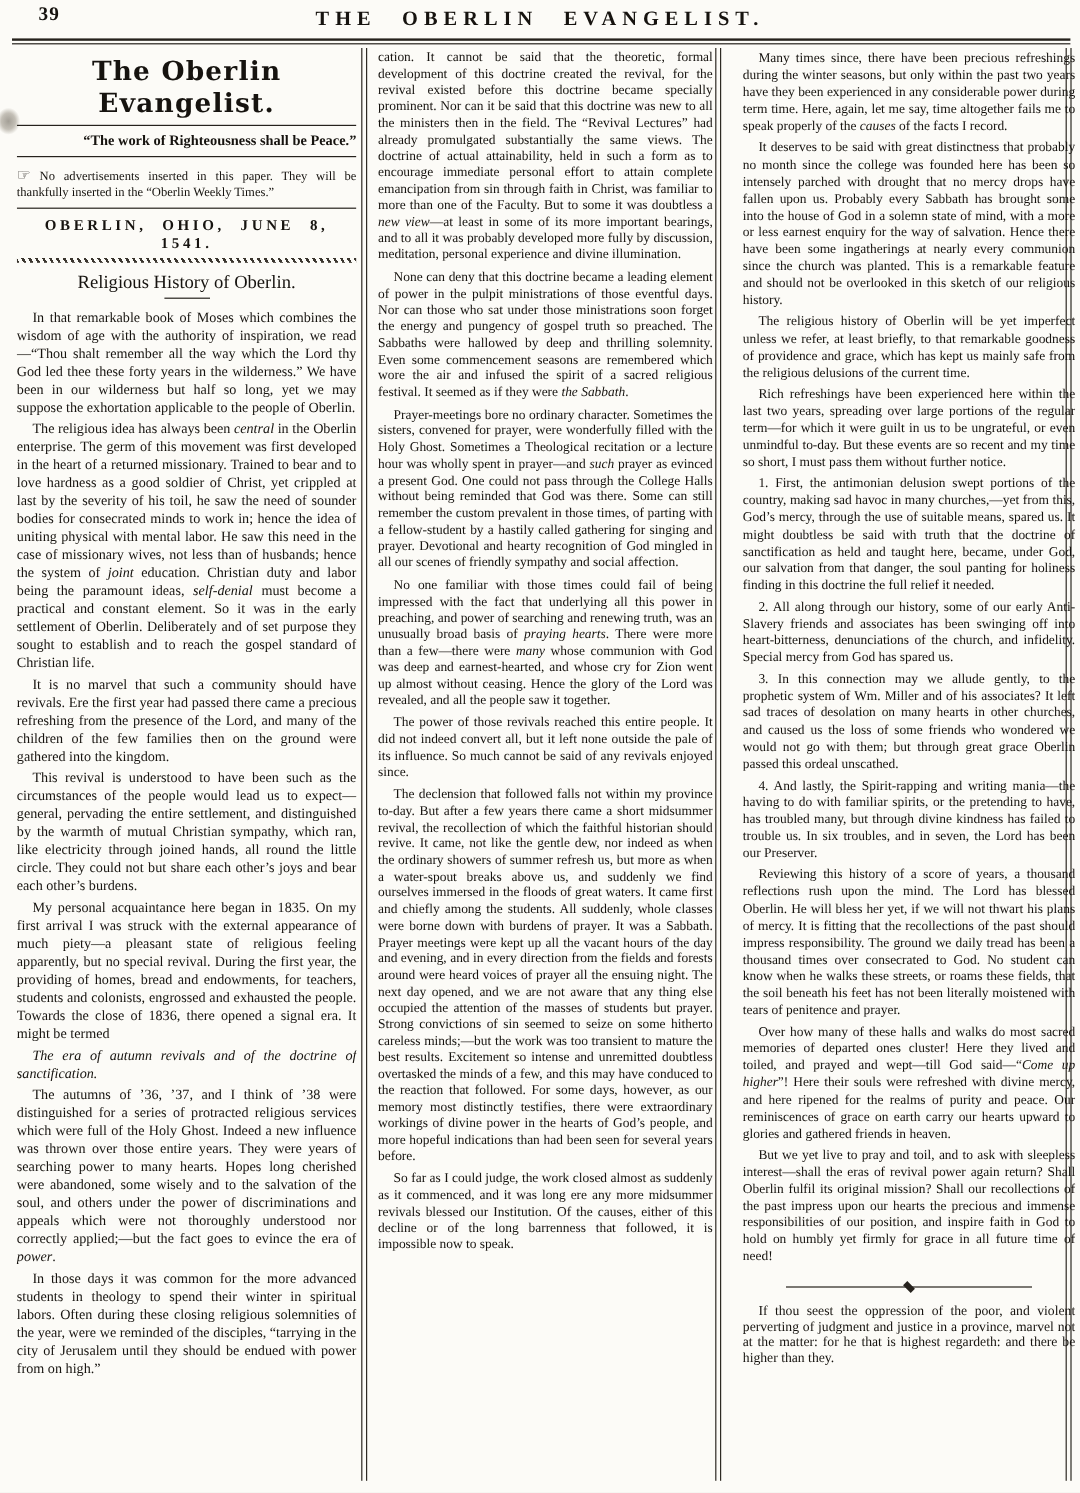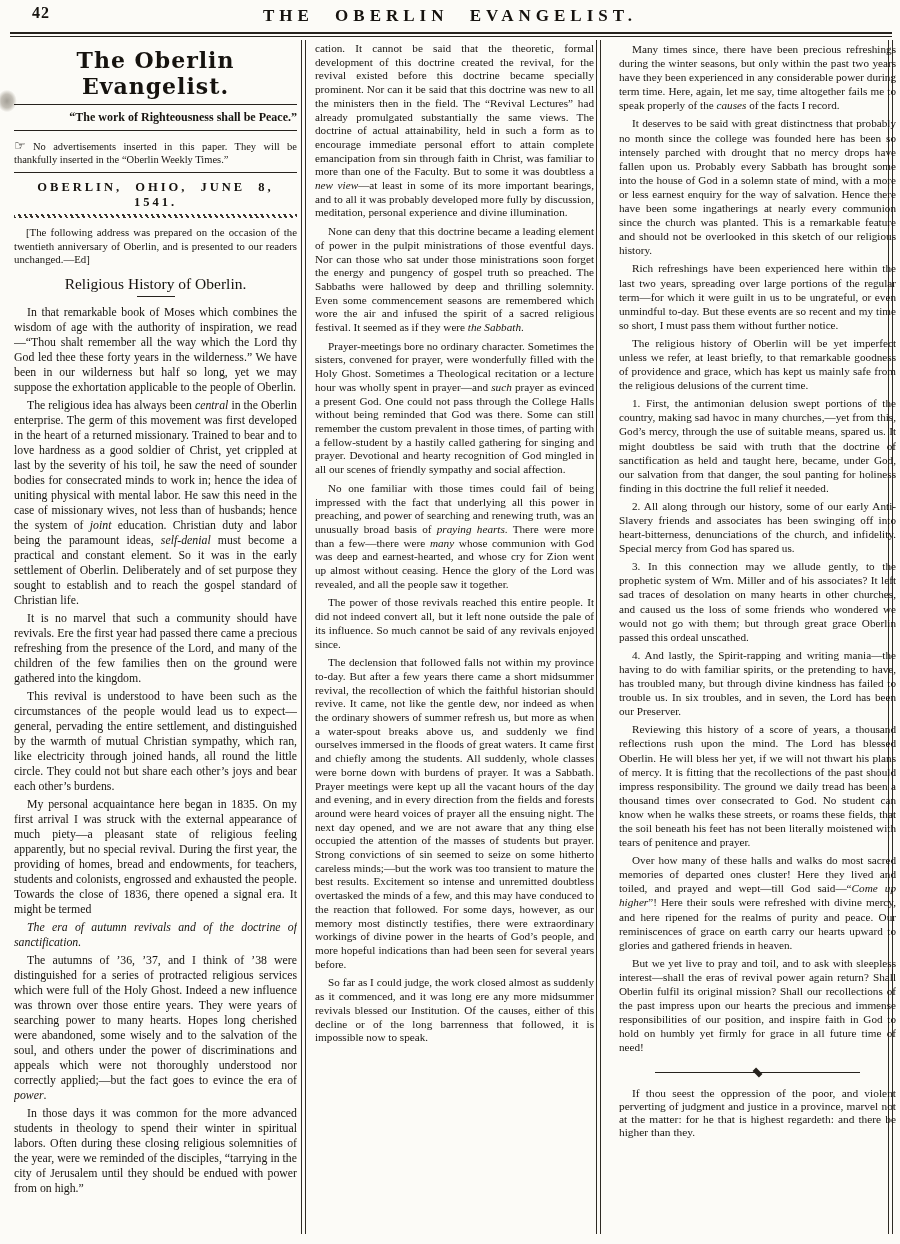--- a/index.html
+++ b/index.html
@@ -52,39 +52,38 @@
   .ornament .line { flex:1; border-top:1.5px solid #26221d; }
   .ornament .diamond { width:9px; height:9px; background:#26221d; transform:rotate(45deg) scaleY(.55); margin:0 -2px; }
   
   .footer-para { font-size:11.4px; line-height:12.8px; text-align:justify; text-indent:13px; margin:2px 0 0; }
 </style>
 </head>
 <body>
 
 <div class="page">
 
-  <div class="page-num">42</div>
+  <div class="page-num">39</div>
   <div class="paper-title">THE OBERLIN EVANGELIST.</div>
   <div class="header-rule"></div>
   <div class="ink-smudge"></div>
 
   <div class="vdiv d1"></div>
   <div class="vdiv d2"></div>
   <div class="vdiv d3"></div>
 
   <div class="col col-left">
     <div class="masthead-title">The Oberlin Evangelist.</div>
     <div class="rule"></div>
     <div class="motto">“The work of Righteousness shall be Peace.”</div>
     <div class="rule thin"></div>
     <div class="notice"><span class="hand">☞</span> <span>No advertisements inserted in this paper.  They will be thankfully inserted in the “Oberlin Weekly Times.”</span></div>
     <div class="rule thin"></div>
     <div class="dateline">OBERLIN, OHIO, JUNE 8, 1541.</div>
     <div class="wavy"></div>
-    <div class="editor-note">[The following address was prepared on the occasion of the twentieth anniversary of Oberlin, and is presented to our readers unchanged.—Ed]</div>
     <div class="article-heading">Religious History of Oberlin.</div>
     <div class="heading-rule"></div>
     <div>
         <p class="para">In that remarkable book of Moses which combines the wisdom of age with the authority of inspiration, we read—“Thou shalt remember all the way which the Lord thy God led thee these forty years in the wilderness.”  We have been in our wilderness but half so long, yet we may suppose the exhortation applicable to the people of Oberlin.</p>
         <p class="para">The religious idea has always been <em>central</em> in the Oberlin enterprise.  The germ of this movement was first developed in the heart of a returned missionary. Trained to bear and to love hardness as a good soldier of Christ, yet crippled at last by the severity of his toil, he saw the need of sounder bodies for consecrated minds to work in; hence the idea of uniting physical with mental labor.  He saw this need in the case of missionary wives, not less than of husbands; hence the system of <em>joint</em> education.  Christian duty and labor being the paramount ideas, <em>self-denial</em> must become a practical and constant element.  So it was in the early settlement of Oberlin. Deliberately and of set purpose they sought to establish and to reach the gospel standard of Christian life.</p>
         <p class="para">It is no marvel that such a community should have revivals.  Ere the first year had passed there came a precious refreshing from the presence of the Lord, and many of the children of the few families then on the ground were gathered into the kingdom.</p>
         <p class="para">This revival is understood to have been such as the circumstances of the people would lead us to expect—general, pervading the entire settlement, and distinguished by the warmth of mutual Christian sympathy, which ran, like electricity through joined hands, all round the little circle.  They could not but share each other’s joys and bear each other’s burdens.</p>
         <p class="para">My personal acquaintance here began in 1835.  On my first arrival I was struck with the external appearance of much piety—a pleasant state of religious feeling apparently, but no special revival.  During the first year, the providing of homes, bread and endowments, for teachers, students and colonists, engrossed and exhausted the people.  Towards the close of 1836, there opened a signal era.  It might be termed</p>
         <p class="para allitalic">The era of autumn revivals and of the doctrine of sanctification.</p>
         <p class="para">The autumns of ’36, ’37, and I think of ’38 were distinguished for a series of protracted religious services which were full of the Holy Ghost.  Indeed a new influence was thrown over those entire years.  They were years of searching power to many hearts.  Hopes long cherished were abandoned, some wisely and to the salvation of the soul, and others under the power of discriminations and appeals which were not thoroughly understood nor correctly applied;—but the fact goes to evince the era of <em>power</em>.</p>
@@ -101,22 +100,22 @@
         <p class="para">The power of those revivals reached this entire people. It did not indeed convert all, but it left none outside the pale of its influence.  So much cannot be said of any revivals enjoyed since.</p>
         <p class="para">The declension that followed falls not within my province to-day.  But after a few years there came a short midsummer revival, the recollection of which the faithful historian should revive.  It came, not like the gentle dew, nor indeed as when the ordinary showers of summer refresh us, but more as when a water-spout breaks above us, and suddenly we find ourselves immersed in the floods of great waters.   It came first and chiefly among the students.  All suddenly, whole classes were borne down with burdens of prayer.  It was a Sabbath. Prayer meetings were kept up all the vacant hours of the day and evening, and in every direction from the fields and forests around were heard voices of prayer all the ensuing night.  The next day opened, and we are not aware that any thing else occupied the attention of the masses of students but prayer.  Strong convictions of sin seemed to seize on some hitherto careless minds;—but the work was too transient to mature the best results. Excitement so intense and unremitted doubtless overtasked the minds of a few, and this may have conduced to the reaction that followed.  For some days, however, as our memory most distinctly testifies, there were extraordinary workings of divine power in the hearts of God’s people, and more hopeful indications than had been seen for several years before.</p>
         <p class="para">So far as I could judge, the work closed almost as suddenly as it commenced, and it was long ere any more midsummer revivals blessed our Institution.  Of the causes, either of this decline or of the long barrenness that followed, it is impossible now to speak.</p>
       </div>
   </div>
 
   <div class="col col-right">
     <div>
         <p class="para">Many times since, there have been precious refreshings during the winter seasons, but only within the past two years have they been experienced in any considerable power during term time.  Here, again, let me say, time altogether fails me to speak properly of the <em>causes</em> of the facts I record.</p>
         <p class="para">It deserves to be said with great distinctness that probably no month since the college was founded here has been so intensely parched with drought that no mercy drops have fallen upon us.  Probably every Sabbath has brought some into the house of God in a solemn state of mind, with a more or less earnest enquiry for the way of salvation.  Hence there have been some ingatherings at nearly every communion since the church was planted. This is a remarkable feature and should not be overlooked in this sketch of our religious history.</p>
+        <p class="para">The religious history of Oberlin will be yet imperfect unless we refer, at least briefly, to that remarkable goodness of providence and grace, which has kept us mainly safe from the religious delusions of the current time.</p>
         <p class="para">Rich refreshings have been experienced here within the last two years, spreading over large portions of the regular term—for which it were guilt in us to be ungrateful, or even unmindful to-day.  But these events are so recent and my time so short, I must pass them without further notice.</p>
-        <p class="para">The religious history of Oberlin will be yet imperfect unless we refer, at least briefly, to that remarkable goodness of providence and grace, which has kept us mainly safe from the religious delusions of the current time.</p>
         <p class="para">1. First, the antimonian delusion swept portions of the country, making sad havoc in many churches,—yet from this, God’s mercy, through the use of suitable means, spared us.  It might doubtless be said with truth that the doctrine of sanctification as held and taught here, became, under God, our salvation from that danger, the soul panting for holiness finding in this doctrine the full relief it needed.</p>
         <p class="para">2. All along through our history, some of our early Anti-Slavery friends and associates has been swinging off into heart-bitterness, denunciations of the church, and infidelity.  Special mercy from God has spared us.</p>
         <p class="para">3. In this connection may we allude gently, to the prophetic system of Wm. Miller and of his associates?  It left sad traces of desolation on many hearts in other churches, and caused us the loss of some friends who wondered we would not go with them; but through great grace Oberlin passed this ordeal unscathed.</p>
         <p class="para">4. And lastly, the Spirit-rapping and writing mania—the having to do with familiar spirits, or the pretending to have, has troubled many, but through divine kindness has failed to trouble us.  In six troubles, and in seven, the Lord has been our Preserver.</p>
         <p class="para">Reviewing this history of a score of years, a thousand reflections rush upon the mind.  The Lord has blessed Oberlin.  He will bless her yet, if we will not thwart his plans of mercy.  It is fitting that the recollections of the past should impress responsibility.  The ground we daily tread has been a thousand times over consecrated to God. No student can know when he walks these streets, or roams these fields, that the soil beneath his feet has not been literally moistened with tears of penitence and prayer.</p>
         <p class="para">Over how many of these halls and walks do most sacred memories of departed ones cluster!  Here they lived and toiled, and prayed and wept—till God said—“<em>Come up higher</em>”!  Here their souls were refreshed with divine mercy, and here ripened for the realms of purity and peace.  Our reminiscences of grace on earth carry our hearts upward to glories and gathered friends in heaven.</p>
         <p class="para">But we yet live to pray and toil, and to ask with sleepless interest—shall the eras of revival power again return? Shall Oberlin fulfil its original mission?  Shall our recollections of the past impress upon our hearts the precious and immense responsibilities of our position, and inspire faith in God to hold on humbly yet firmly for grace in all future time of need!</p>
       </div>
     <div class="ornament">
       <span class="line"></span>

